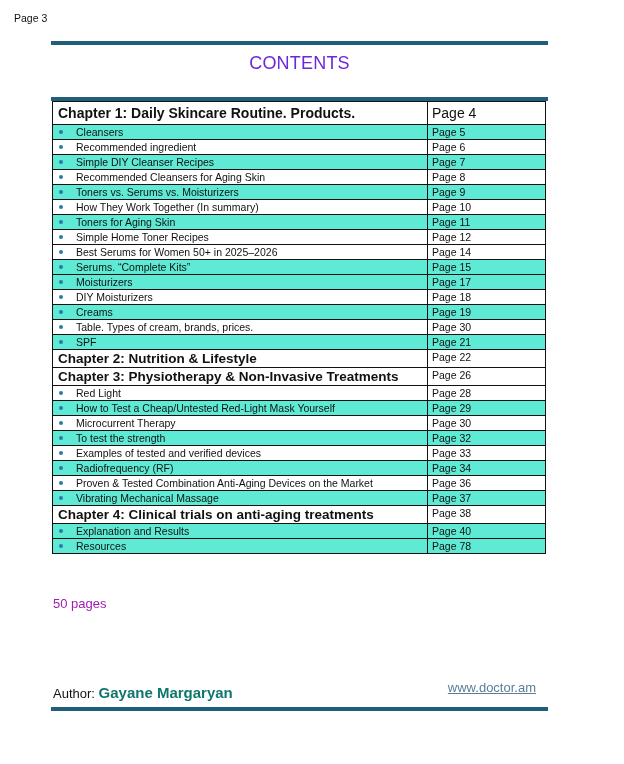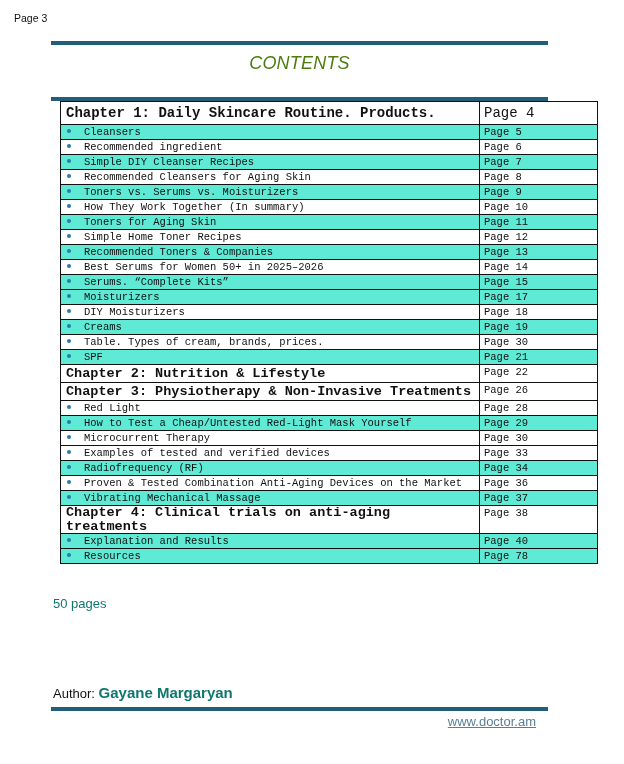--- a/index.html
+++ b/index.html
@@ -2,37 +2,37 @@
 <html><head>
 <meta charset="utf-8">
 <style>
   html, body { margin:0; padding:0; background:#ffffff; }
   body { width:624px; height:764px; position:relative; overflow:hidden; font-family:"Liberation Sans", sans-serif; color:#111; }
   .page-num { position:absolute; left:14px; top:12px; font-size:10.5px; color:#111; font-family:"Liberation Sans", sans-serif;text-align:right; }
   .rule { position:absolute; left:51px; width:497px; height:4px; background:#215e7c; }
   .rule.top { top:41px; }
   .rule.mid { top:97px; }
   .rule.bottom { top:707px; }
-  .title { position:absolute; left:51px; width:497px; top:53px; text-align:center; font-size:18px; font-style:italic; color:#4d7c0f; letter-spacing:0.2px; }
-  table.toc { position:absolute; left:60px; top:101px; width:538px; border-collapse:collapse; font-family:Liberation Mono, monospace; }
+  .title { position:absolute; left:51px; width:497px; top:53px; text-align:center; font-size:18px; color:#6d28d9; letter-spacing:0.2px; }
+  table.toc { position:absolute; left:52px; top:101px; width:494px; border-collapse:collapse; font-family:Liberation Sans, sans-serif; }
   table.toc td { border:1px solid #111; padding:0 0 0 5px; vertical-align:middle; line-height:1; }
   table.toc td.pg { width:113px; font-size:10.5px; padding-left:4px; }
   tr.sub td { height:14px; font-size:10.5px; }
   tr.sub td.txt { padding-left:6px; }
   tr.sub .bullet { display:inline-block; width:4px; height:4px; border-radius:50%; background:#2a7aa8; margin-right:13px; vertical-align:middle; position:relative; top:-1px; }
   tr.chap td.txt { font-weight:bold; font-size:13.5px; height:17px; }
   tr.chap.first td.txt { height:22px; font-size:14px; }
   tr.chap.first td.pg { font-size:14px; }
   tr.chap td.pg { font-size:10.5px; vertical-align:top; padding-top:2px; }
   tr.chap.first td.pg { vertical-align:middle; padding-top:0; }
   tr.shade td { background:#5eead4; }
-  .total { position:absolute; left:53px; top:596px; font-size:13px; color:#0f766e; }
+  .total { position:absolute; left:53px; top:596px; font-size:13px; color:#a21caf; }
   .author { position:absolute; left:53px; top:684px; font-size:13px; color:#111; }
   .author .name { font-weight:bold; color:#0f766e; font-size:15px; }
-  .site { position:absolute; right:88px; top:714px; font-size:13px; color:#5a7f95; text-decoration:underline; }
+  .site { position:absolute; right:88px; top:680px; font-size:13px; color:#5a7f95; text-decoration:underline; }
 </style>
 </head>
 <body>
 
 <div class="page-num">Page 3</div>
 <div class="rule top"></div>
 <div class="title">CONTENTS</div>
 <div class="rule mid"></div>
 
 <table class="toc">
@@ -65,24 +65,20 @@
         <td class="txt"><span class="bullet"></span><span>How They Work Together (In summary)</span></td>
         <td class="pg">Page 10</td>
       </tr>
       <tr class="sub shade">
         <td class="txt"><span class="bullet"></span><span>Toners for Aging Skin</span></td>
         <td class="pg">Page 11</td>
       </tr>
       <tr class="sub">
         <td class="txt"><span class="bullet"></span><span>Simple Home Toner Recipes</span></td>
         <td class="pg">Page 12</td>
-      </tr>
-      <tr class="sub shade">
-        <td class="txt"><span class="bullet"></span><span>Recommended Toners &amp; Companies</span></td>
-        <td class="pg">Page 13</td>
       </tr>
       <tr class="sub">
         <td class="txt"><span class="bullet"></span><span>Best Serums for Women 50+ in 2025–2026</span></td>
         <td class="pg">Page 14</td>
       </tr>
       <tr class="sub shade">
         <td class="txt"><span class="bullet"></span><span>Serums. “Complete Kits”</span></td>
         <td class="pg">Page 15</td>
       </tr>
       <tr class="sub shade">
@@ -118,20 +114,24 @@
         <td class="pg">Page 28</td>
       </tr>
       <tr class="sub shade">
         <td class="txt"><span class="bullet"></span><span>How to Test a Cheap/Untested Red-Light Mask Yourself</span></td>
         <td class="pg">Page 29</td>
       </tr>
       <tr class="sub">
         <td class="txt"><span class="bullet"></span><span>Microcurrent Therapy</span></td>
         <td class="pg">Page 30</td>
       </tr>
+      <tr class="sub shade">
+        <td class="txt"><span class="bullet"></span><span>To test the strength</span></td>
+        <td class="pg">Page 32</td>
+      </tr>
       <tr class="sub">
         <td class="txt"><span class="bullet"></span><span>Examples of tested and verified devices</span></td>
         <td class="pg">Page 33</td>
       </tr>
       <tr class="sub shade">
         <td class="txt"><span class="bullet"></span><span>Radiofrequency (RF)</span></td>
         <td class="pg">Page 34</td>
       </tr>
       <tr class="sub">
         <td class="txt"><span class="bullet"></span><span>Proven &amp; Tested Combination Anti-Aging Devices on the Market</span></td>

